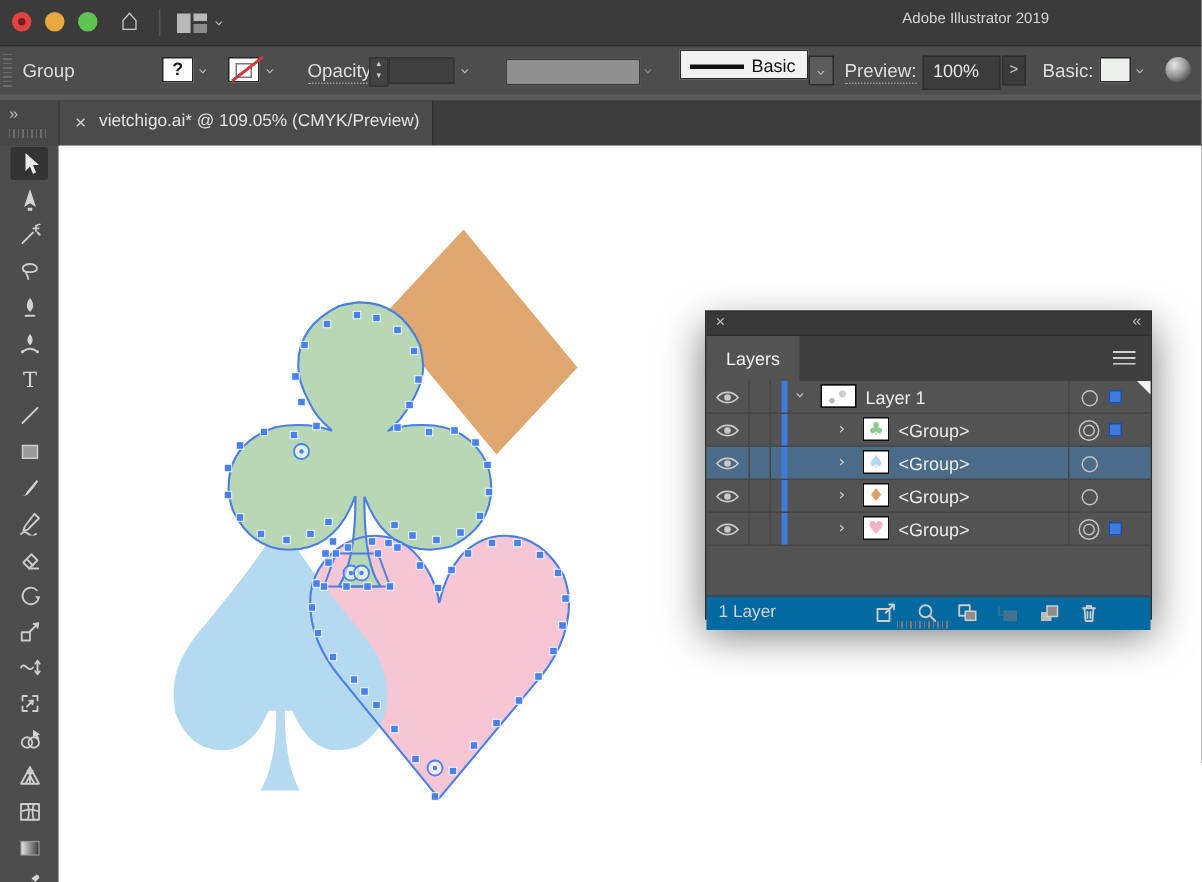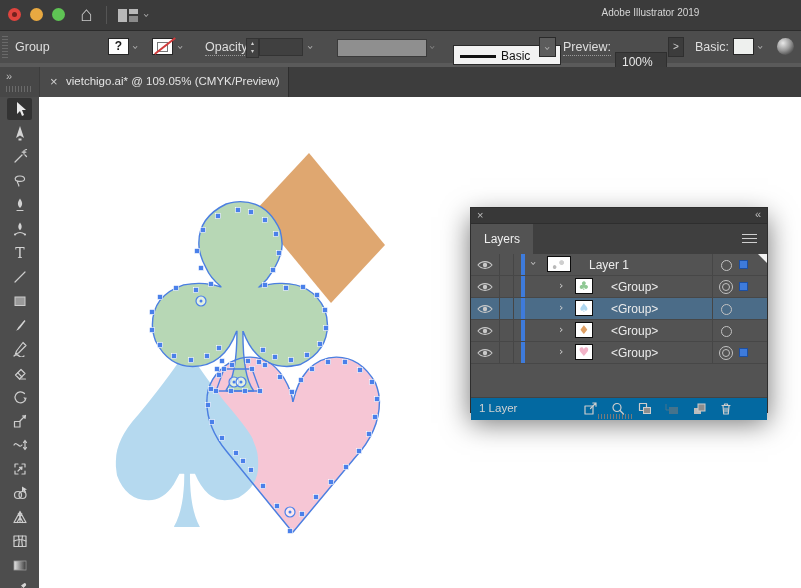--- a/index.html
+++ b/index.html
@@ -34,27 +34,27 @@
   .swatch{position:absolute;top:7px;width:21px;height:17px;background:#fdfdfd;border:1px solid #262626;box-sizing:border-box;}
   #fill-swatch{left:108px;text-align:center;font-size:12px;font-weight:bold;color:#1a1a1a;line-height:15px;}
   #stroke-swatch{left:152px;}
   #stroke-swatch .inner{position:absolute;left:4px;top:3px;width:9px;height:8px;border:1px solid #777;}
   #stroke-swatch .slash{position:absolute;left:-1px;top:6px;width:26px;height:2px;background:#cf3a3a;transform:rotate(-38deg);}
   .cb-chev{position:absolute;top:11px;}
   #lbl-stroke{left:205px;}
   #stroke-stepper{position:absolute;left:246px;top:7px;width:11px;height:18px;background:#424242;border:1px solid #333;color:#cfcfcf;font-size:6px;text-align:center;line-height:8px;}
   #stroke-field{position:absolute;left:259px;top:7px;width:44px;height:18px;background:#404040;border:1px solid #333;box-sizing:border-box;}
   #brush-preview{position:absolute;left:337px;top:8px;width:88px;height:16px;background:#8f8f8f;border:1px solid #3a3a3a;}
-  #basic-combo{position:absolute;left:453px;top:14px;width:108px;height:20px;background:#f2f2f2;border:1px solid #2a2a2a;box-sizing:border-box;}
+  #basic-combo{position:absolute;left:453px;top:2px;width:86px;height:20px;background:#f2f2f2;border:1px solid #2a2a2a;box-sizing:border-box;}
   #basic-combo .line{position:absolute;left:6px;top:9px;width:36px;height:2.5px;background:#111;}
   #basic-combo .txt{position:absolute;left:47px;top:3px;font-size:12px;color:#111;}
   #basic-chev{position:absolute;left:539px;top:6px;width:17px;height:20px;background:#5c5c5c;border:1px solid #2a2a2a;box-sizing:border-box;text-align:center;}
   #basic-chev .chev{margin-top:5px;}
   #lbl-opacity{left:563px;}
-  #opacity-field{position:absolute;left:615px;top:6px;width:52px;height:23px;background:#3c3c3c;border:1px solid #2f2f2f;box-sizing:border-box;color:#e8e8e8;font-size:12px;padding:2px 0 0 6px;margin-top:15px;}
+  #opacity-field{position:absolute;left:615px;top:6px;width:52px;height:23px;background:#3c3c3c;border:1px solid #2f2f2f;box-sizing:border-box;color:#e8e8e8;font-size:12px;padding:2px 0 0 6px;}
   #opacity-btn{position:absolute;left:668px;top:6px;width:16px;height:20px;background:#3c3c3c;border:1px solid #2f2f2f;box-sizing:border-box;color:#cfcfcf;font-size:10px;text-align:center;line-height:18px;}
   #lbl-style{left:695px;}
   #style-swatch{left:733px;background:#eef0ee;}
   #style-chev{left:758px;}
   #sphere-icon{position:absolute;left:777px;top:7px;width:17px;height:17px;border-radius:50%;
       background:radial-gradient(circle at 35% 30%,#e8e8e8,#9a9a9a 45%,#4a4a4a 80%);}
 
   
   #tabbar{position:absolute;left:39px;top:67px;width:762px;height:30px;background:#3d3d3d;border-bottom:1px solid #2e2e2e;}
   #doc-tab{position:absolute;left:1px;top:0;width:248px;height:30px;background:#4b4b4b;border-right:1px solid #2e2e2e;}
@@ -93,21 +93,21 @@
   .lock-cell{position:absolute;left:28px;top:0;width:14px;height:100%;border-right:1px solid #464646;}
   .color-bar{position:absolute;left:50px;top:0;width:4px;height:100%;background:#3e7bdb;}
   .row-chev{position:absolute;top:3px;color:#cfcfcf;font-size:11px;font-family:"DejaVu Sans",sans-serif;}
   .row-chev.down{transform:rotate(90deg);}
   .thumb{position:absolute;top:2px;width:18px;height:16px;background:#fff;border:1px solid #0d0d0d;box-sizing:border-box;
       font-family:"DejaVu Sans",sans-serif;font-size:12px;line-height:14px;text-align:center;}
   .thumb.artboard{width:24px;background:
       radial-gradient(circle at 30% 72%,#b9b9b9 1.5px,transparent 2.2px),
       radial-gradient(circle at 62% 40%,#cfcfcf 2px,transparent 2.8px),
       linear-gradient(#fff,#fff);}
-  .row-label{position:absolute;top:4px;color:#ececec;font-size:12px;margin-left:12px;}
+  .row-label{position:absolute;top:4px;color:#ececec;font-size:12px;}
   .row-right{position:absolute;right:0;top:0;width:54px;height:100%;border-left:1px solid #464646;}
   .target{position:absolute;left:8px;top:6px;width:9px;height:9px;border:1px solid #c2c2c2;border-radius:50%;}
   .target.double{left:6px;top:4px;width:12px;height:12px;}
   .target.double::after{content:"";position:absolute;left:2px;top:2px;width:6px;height:6px;border:1px solid #c2c2c2;border-radius:50%;}
   .sel-square{position:absolute;left:26px;top:6px;width:9px;height:9px;background:#3e7bdb;border:1px solid #1d4fa0;box-sizing:border-box;}
   #lp-corner{position:absolute;right:0;top:0;width:0;height:0;border-left:9px solid transparent;border-top:9px solid #f2f2f2;}
   #lp-empty{height:33px;background:#535353;}
   #lp-bottombar{position:relative;height:22px;border-top:1px solid #434343;background:#0369a1;}
   #lp-status{position:absolute;left:8px;top:4px;color:#d2d2d2;font-size:11.5px;}
   .lp-ico{position:absolute;top:3px;width:18px;height:16px;}

